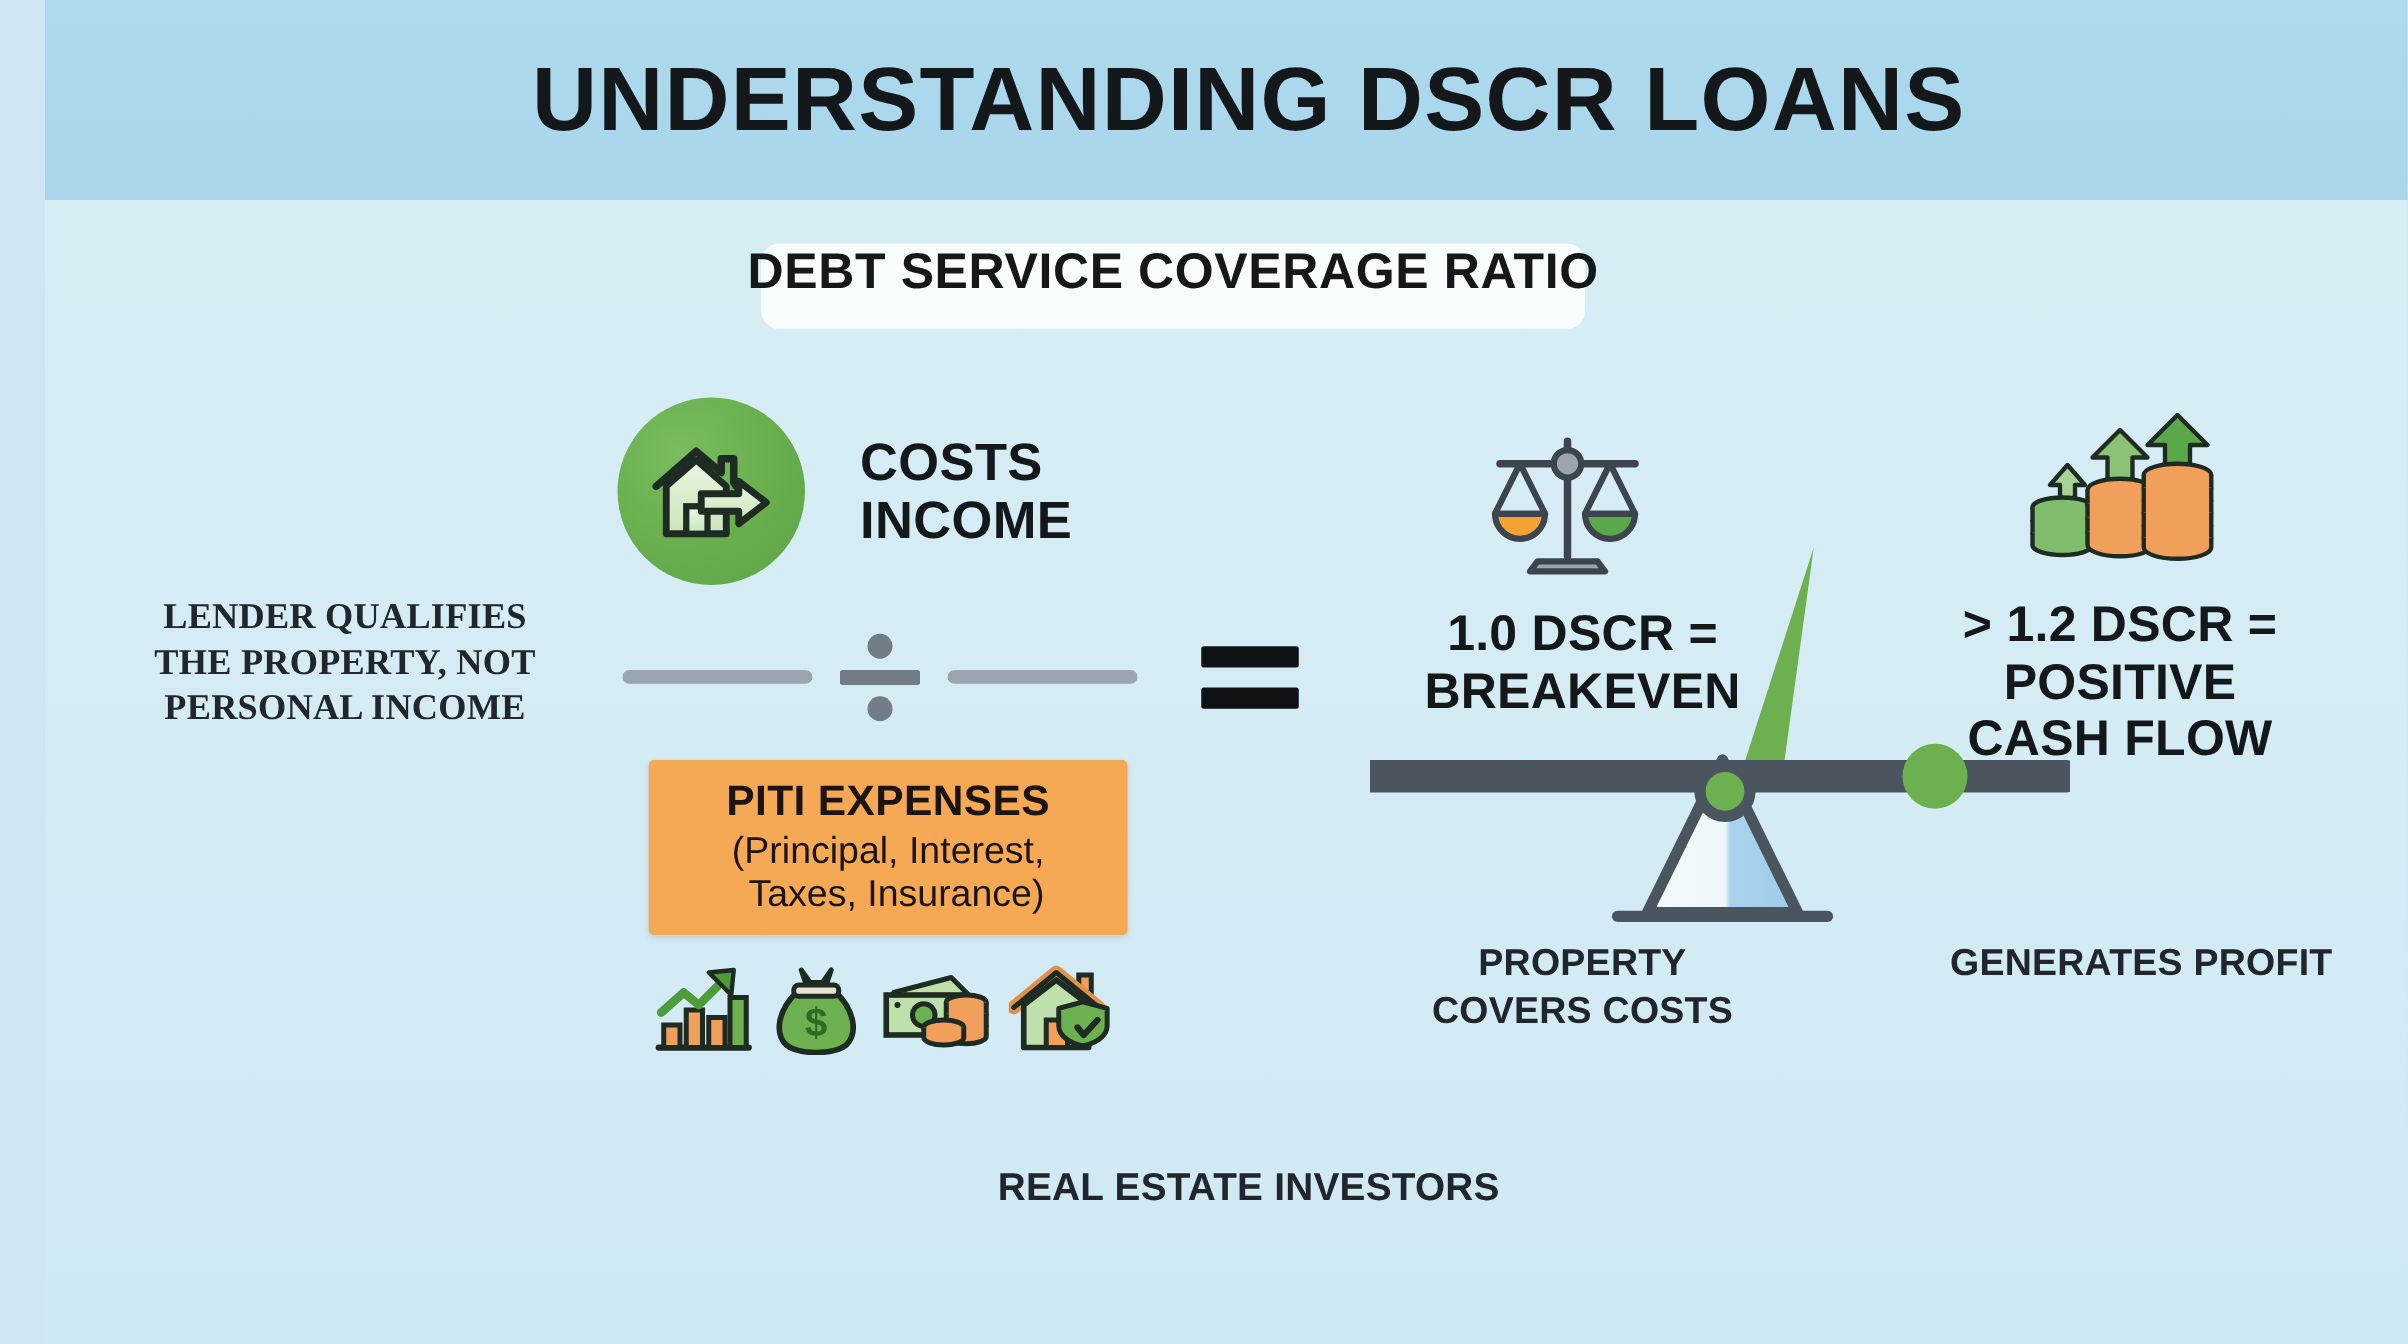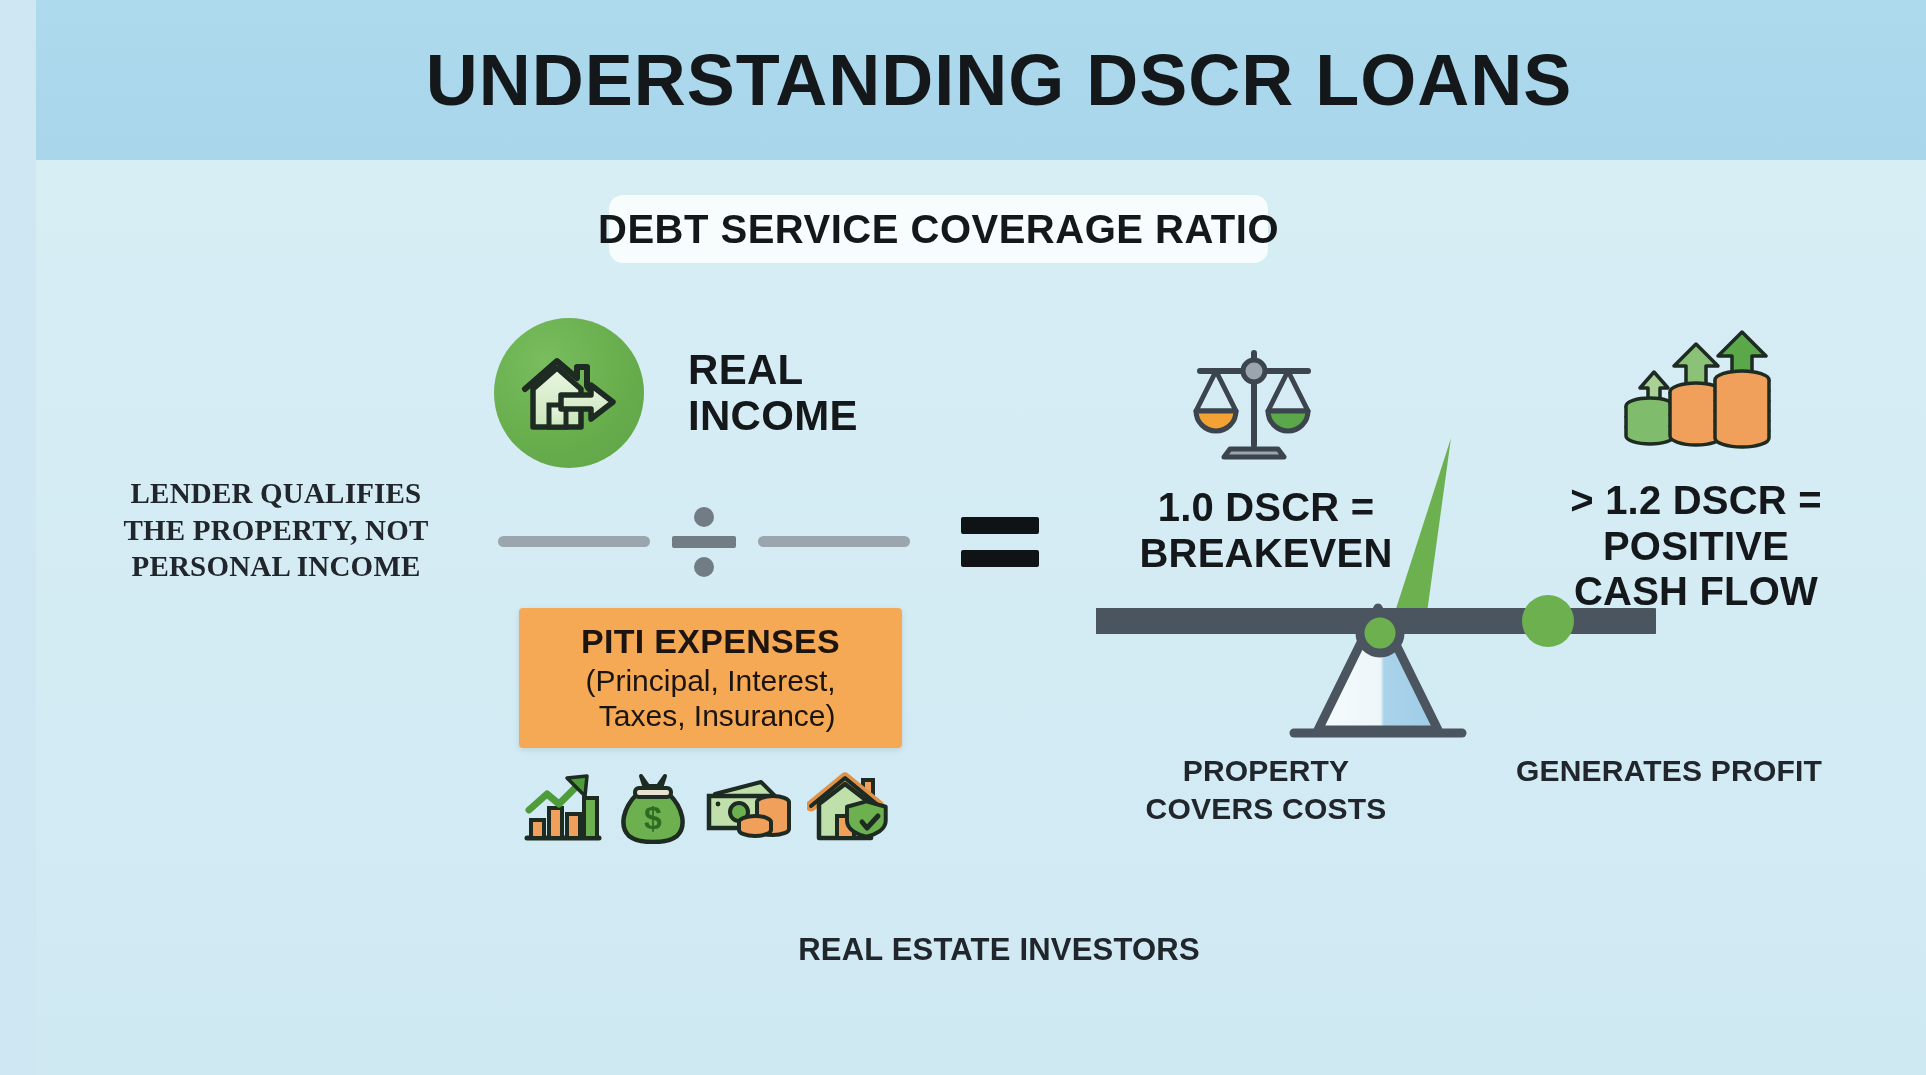--- a/index.html
+++ b/index.html
@@ -37,21 +37,21 @@
     line-height: 1;
   }
   
   .subtitle-pill {
     position: absolute;
     left: 573px; top: 195px;
     width: 659px; height: 68px;
     border-radius: 14px;
     background: rgba(255,255,255,0.80);
     display: flex;
-    align-items: center;
+    align-items: flex-start;
     justify-content: center;
   }
   .subtitle-text {
     font-size: 40px;
     font-weight: 700;
     letter-spacing: 0.5px;
     color: #14181b;
     white-space: nowrap;
   }
   
@@ -230,21 +230,21 @@
     font-size: 30px;
     font-weight: 600;
     line-height: 1.25;
     color: #20262b;
     letter-spacing: 0.2px;
   }
   .cap-right {
     position: absolute;
     left: 1480px; top: 752px;
     width: 350px;
-    text-align: left;
+    text-align: right;
     font-size: 30px;
     font-weight: 600;
     line-height: 1.25;
     color: #20262b;
     letter-spacing: 0.2px;
   }
   
   .footer-note {
     position: absolute;
     left: 663px; top: 930px;
@@ -285,21 +285,21 @@
             <stop offset="1" stop-color="#c9e6ba"></stop>
           </linearGradient>
         </defs>
         <path d="M8 44 L40 16 L60 33 L60 22 L70 22 L70 41 L72 44" fill="none" stroke="#1d2b22" stroke-width="6" stroke-linejoin="round" stroke-linecap="round"></path>
         <path d="M16 44 L40 23 L64 44 L64 82 L16 82 Z" fill="url(#hsGrad)" stroke="#1d2b22" stroke-width="5.5" stroke-linejoin="round"></path>
         <rect x="32" y="60" width="17" height="22" fill="url(#hsGrad)" stroke="#1d2b22" stroke-width="5"></rect>
         <path d="M44 50 L74 50 L74 40 L96 57 L74 74 L74 64 L44 64 Z" fill="url(#hsGrad)" stroke="#1d2b22" stroke-width="5.5" stroke-linejoin="round"></path>
       </svg>
     </div>
     <div class="rent-label">
-      <div>REAL</div>
+      <div>COSTS</div>
       <div>INCOME</div>
     </div>
   </div>
 
   <div class="divide-row">
     <div class="rule"></div>
     <div class="divide-glyph">
       <div class="dot top"></div>
       <div class="bar"></div>
       <div class="dot bottom"></div>

